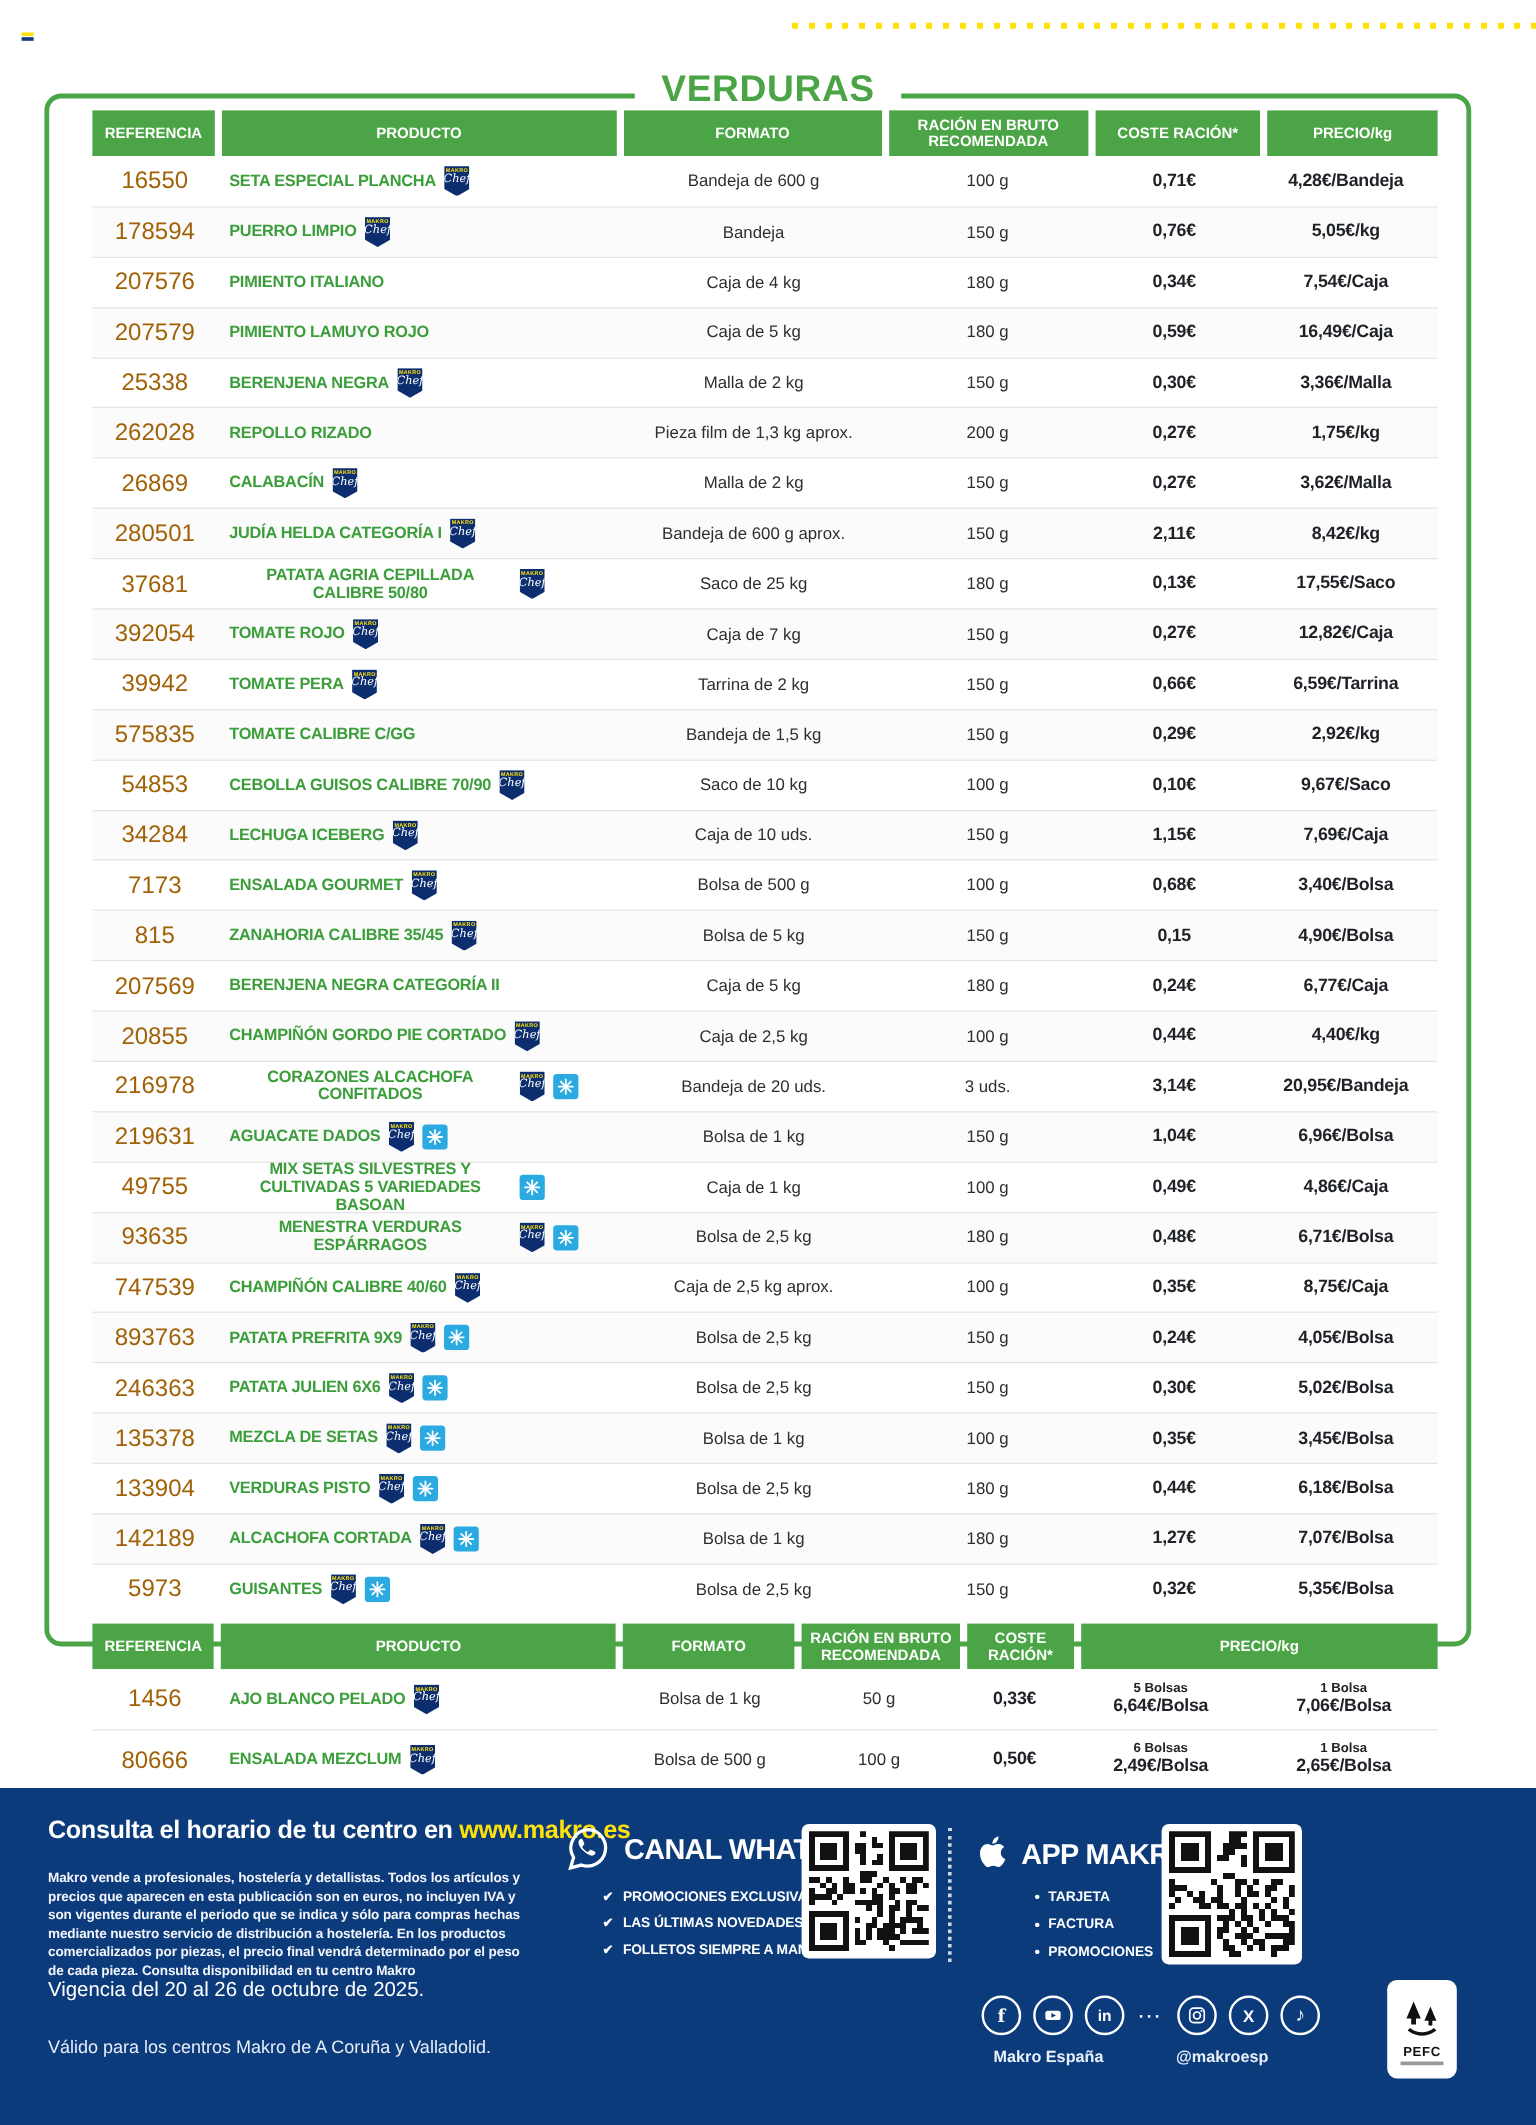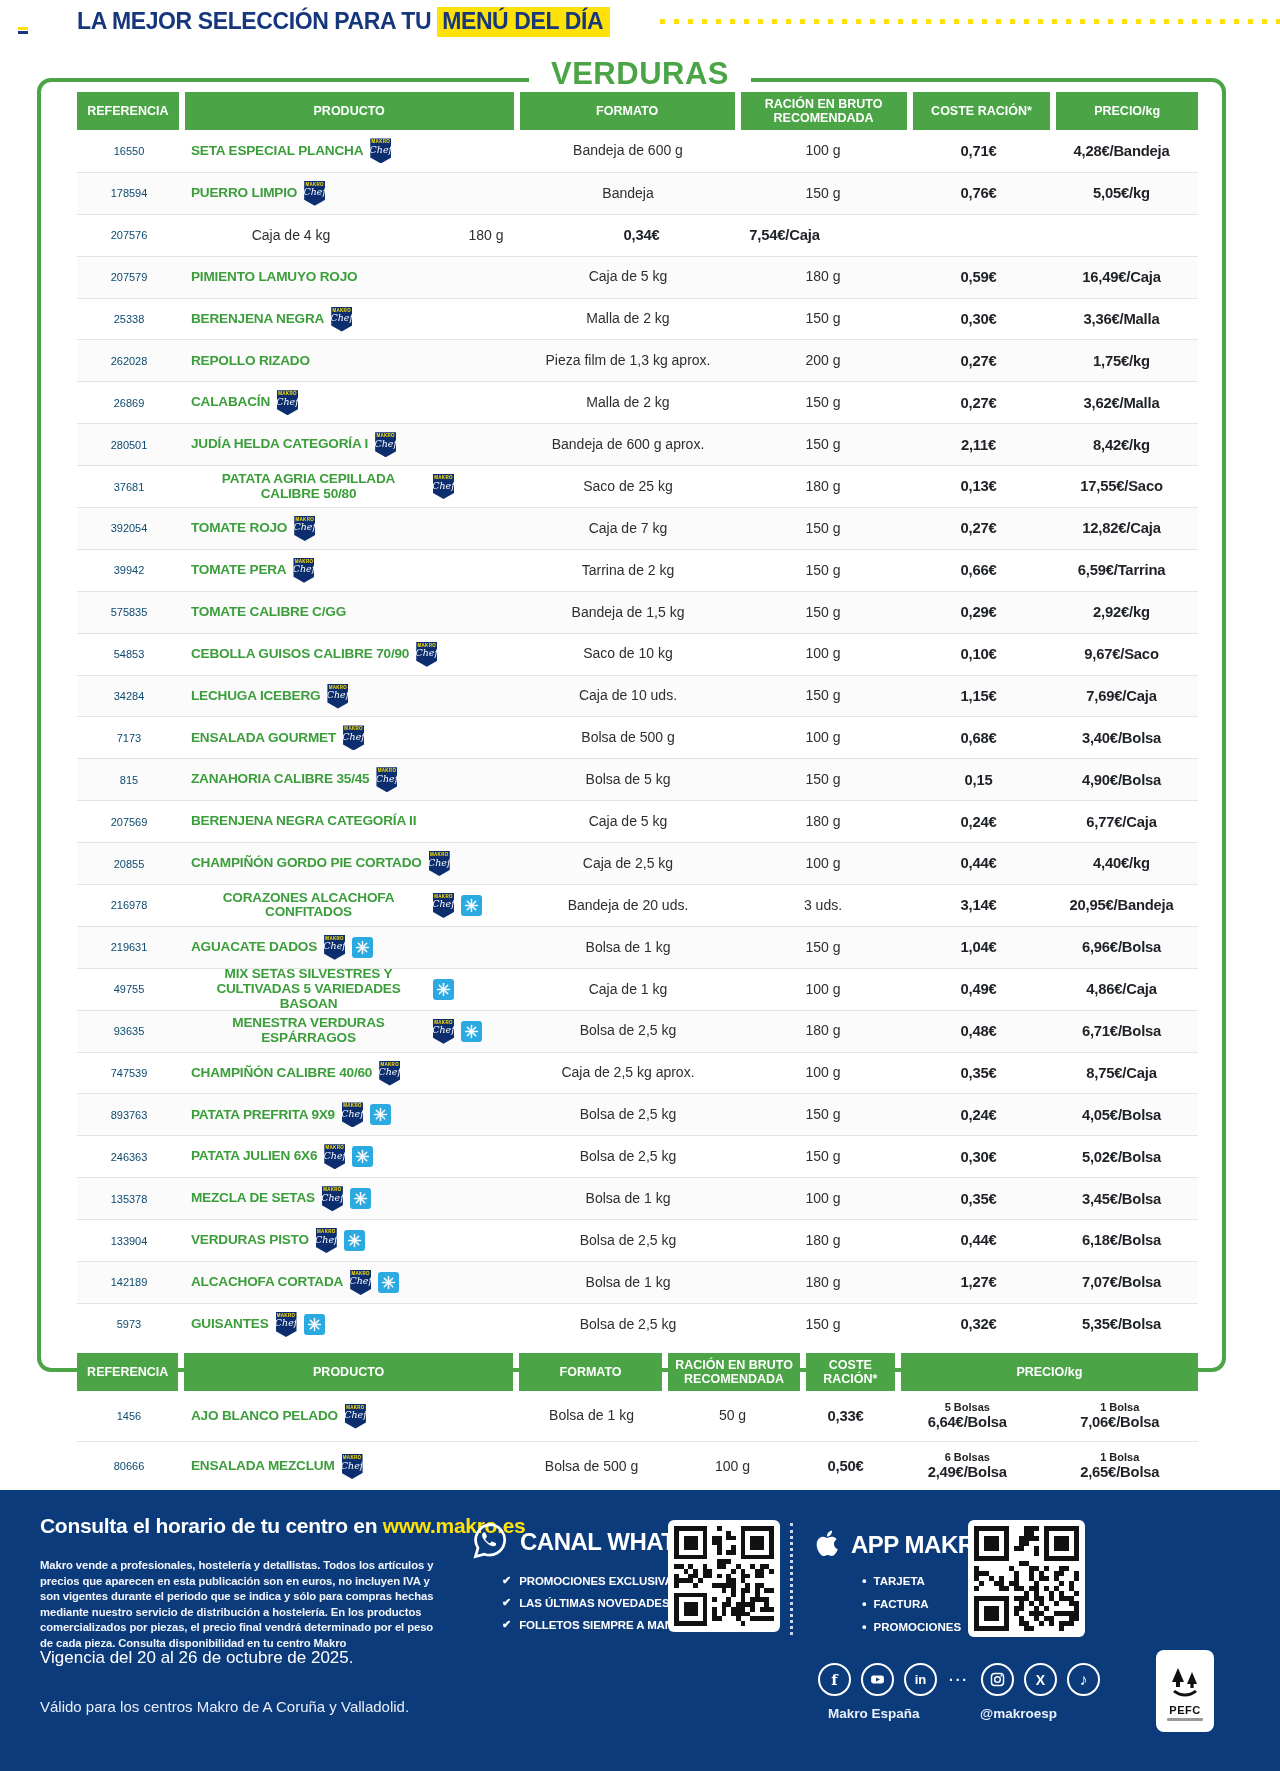--- a/index.html
+++ b/index.html
@@ -29,21 +29,21 @@
         display:flex; align-items:center; justify-content:center; text-align:center; padding:0 4px; }
   .w1{width:104px;} .w2{width:337px;} .w3{width:220px;} .w4{width:170px;} .w5{width:141px;} .w6{width:145px;}
   .s1{width:104px;} .s2{width:337px;} .s3{width:147px;} .s4{width:135px;} .s5{width:91px;}  .s6{width:305px;}
 
   .rows { position:absolute; left:77px; width:1121px; }
   .trow { display:flex; height:41.9px; border-top:1px solid #e4e4e4; background:#fff; }
   .rows .trow:first-child { border-top:none; }
   .rows .trow:nth-child(even) { background:#fbfbfb; }
   .c { display:flex; align-items:center; justify-content:center; text-align:center;
        font-size:14px; color:#2e2e2e; line-height:1.1; }
-  .c.ref { font-size:11px; color:#0c4a6e; }
+  .c.ref { font-size:20px; color:#a16207; }
   .c.prod { justify-content:flex-start; padding-left:10px; gap:7px; text-align:left; }
   .pname { color:#3b9e3b; font-weight:800; font-size:13.6px; letter-spacing:-0.2px; line-height:1.08;
            text-transform:uppercase; max-width:235px;text-align:center; }
   .c.cost, .c.price { font-weight:800; color:#1e2126; font-size:14.8px; letter-spacing:-0.2px; }
 
   
   .badge-chef { flex:0 0 auto; width:21px; height:25px; background:#0d2e6e;
       clip-path:polygon(0 0,100% 0,100% 76%,50% 100%,0 76%);
       display:inline-flex; flex-direction:column; align-items:center; justify-content:flex-start; padding-top:2px; }
   .badge-chef .bt { font-style:normal; font-size:4.5px; font-weight:700; color:#ffe10a; letter-spacing:0.3px; line-height:1; }
@@ -106,21 +106,20 @@
 </style>
 </head>
 <body>
 
 <div class="page">
 
   <div class="regmark">
     <div class="bar y"></div>
       <div class="bar b"></div>
   </div>
-  <div class="page-title"><span>LA MEJOR SELECCIÓN PARA TU </span><span class="hl">MENÚ DEL DÍA</span></div>
   <div class="dotline"></div>
 
   <div class="frame"></div>
   <div class="section-title"><span>VERDURAS</span></div>
 
   <div class="thead" style="top:92px;">
     <div class="th w1">REFERENCIA</div>
     <div class="th w2">PRODUCTO</div>
     <div class="th w3">FORMATO</div>
     <div class="th w4">RACIÓN EN BRUTO RECOMENDADA</div>
@@ -156,20 +155,24 @@
 
     </div>
     <div class="c fmt w3">Bandeja</div>
     <div class="c rac w4">150 g</div>
     <div class="c cost w5">0,76€</div>
     <div class="c price w6">5,05€/kg</div>
   </div>
 
   <div class="trow">
     <div class="c ref w1">207576</div>
+    <div class="c prod w2">
+      <span class="pname">PIMIENTO ITALIANO</span>
+
+    </div>
     <div class="c fmt w3">Caja de 4 kg</div>
     <div class="c rac w4">180 g</div>
     <div class="c cost w5">0,34€</div>
     <div class="c price w6">7,54€/Caja</div>
   </div>
 
   <div class="trow">
     <div class="c ref w1">207579</div>
     <div class="c prod w2">
       <span class="pname">PIMIENTO LAMUYO ROJO</span>

